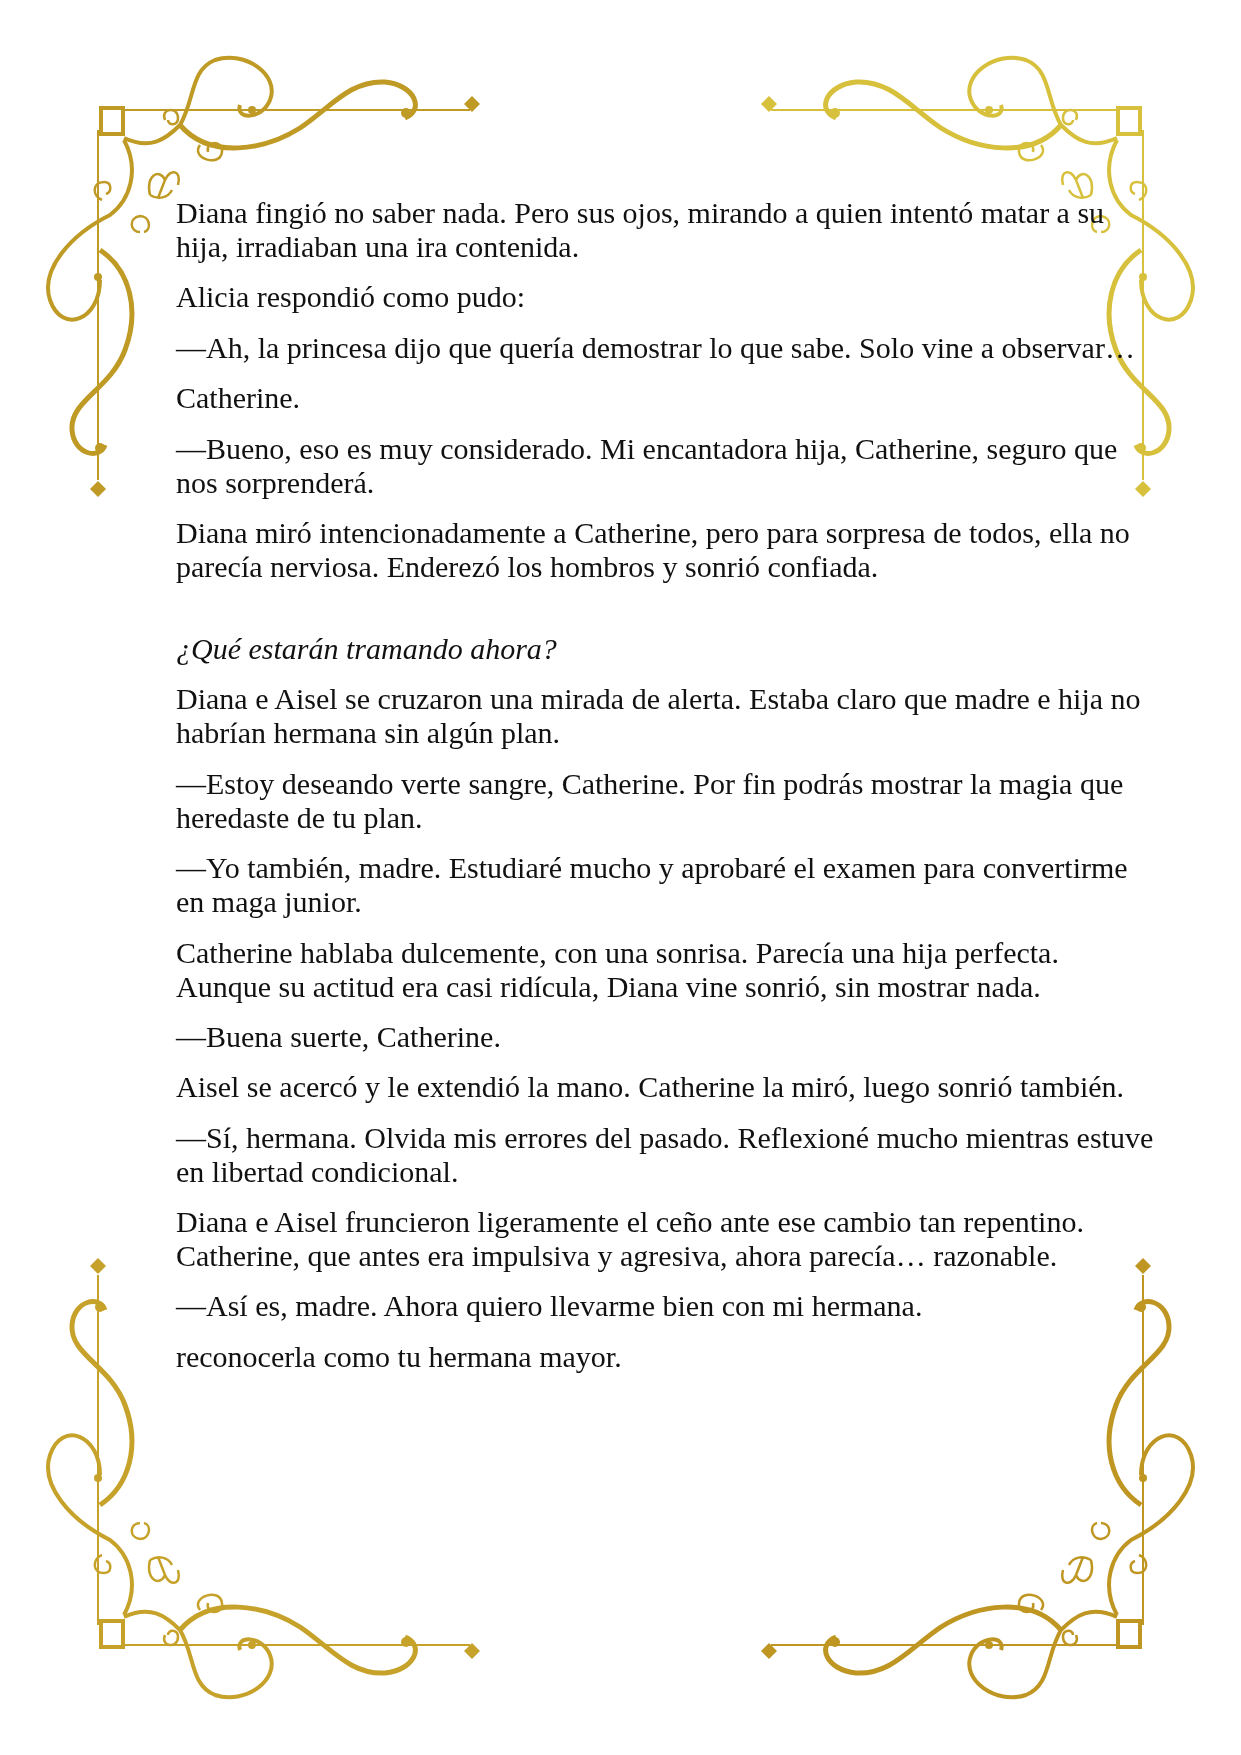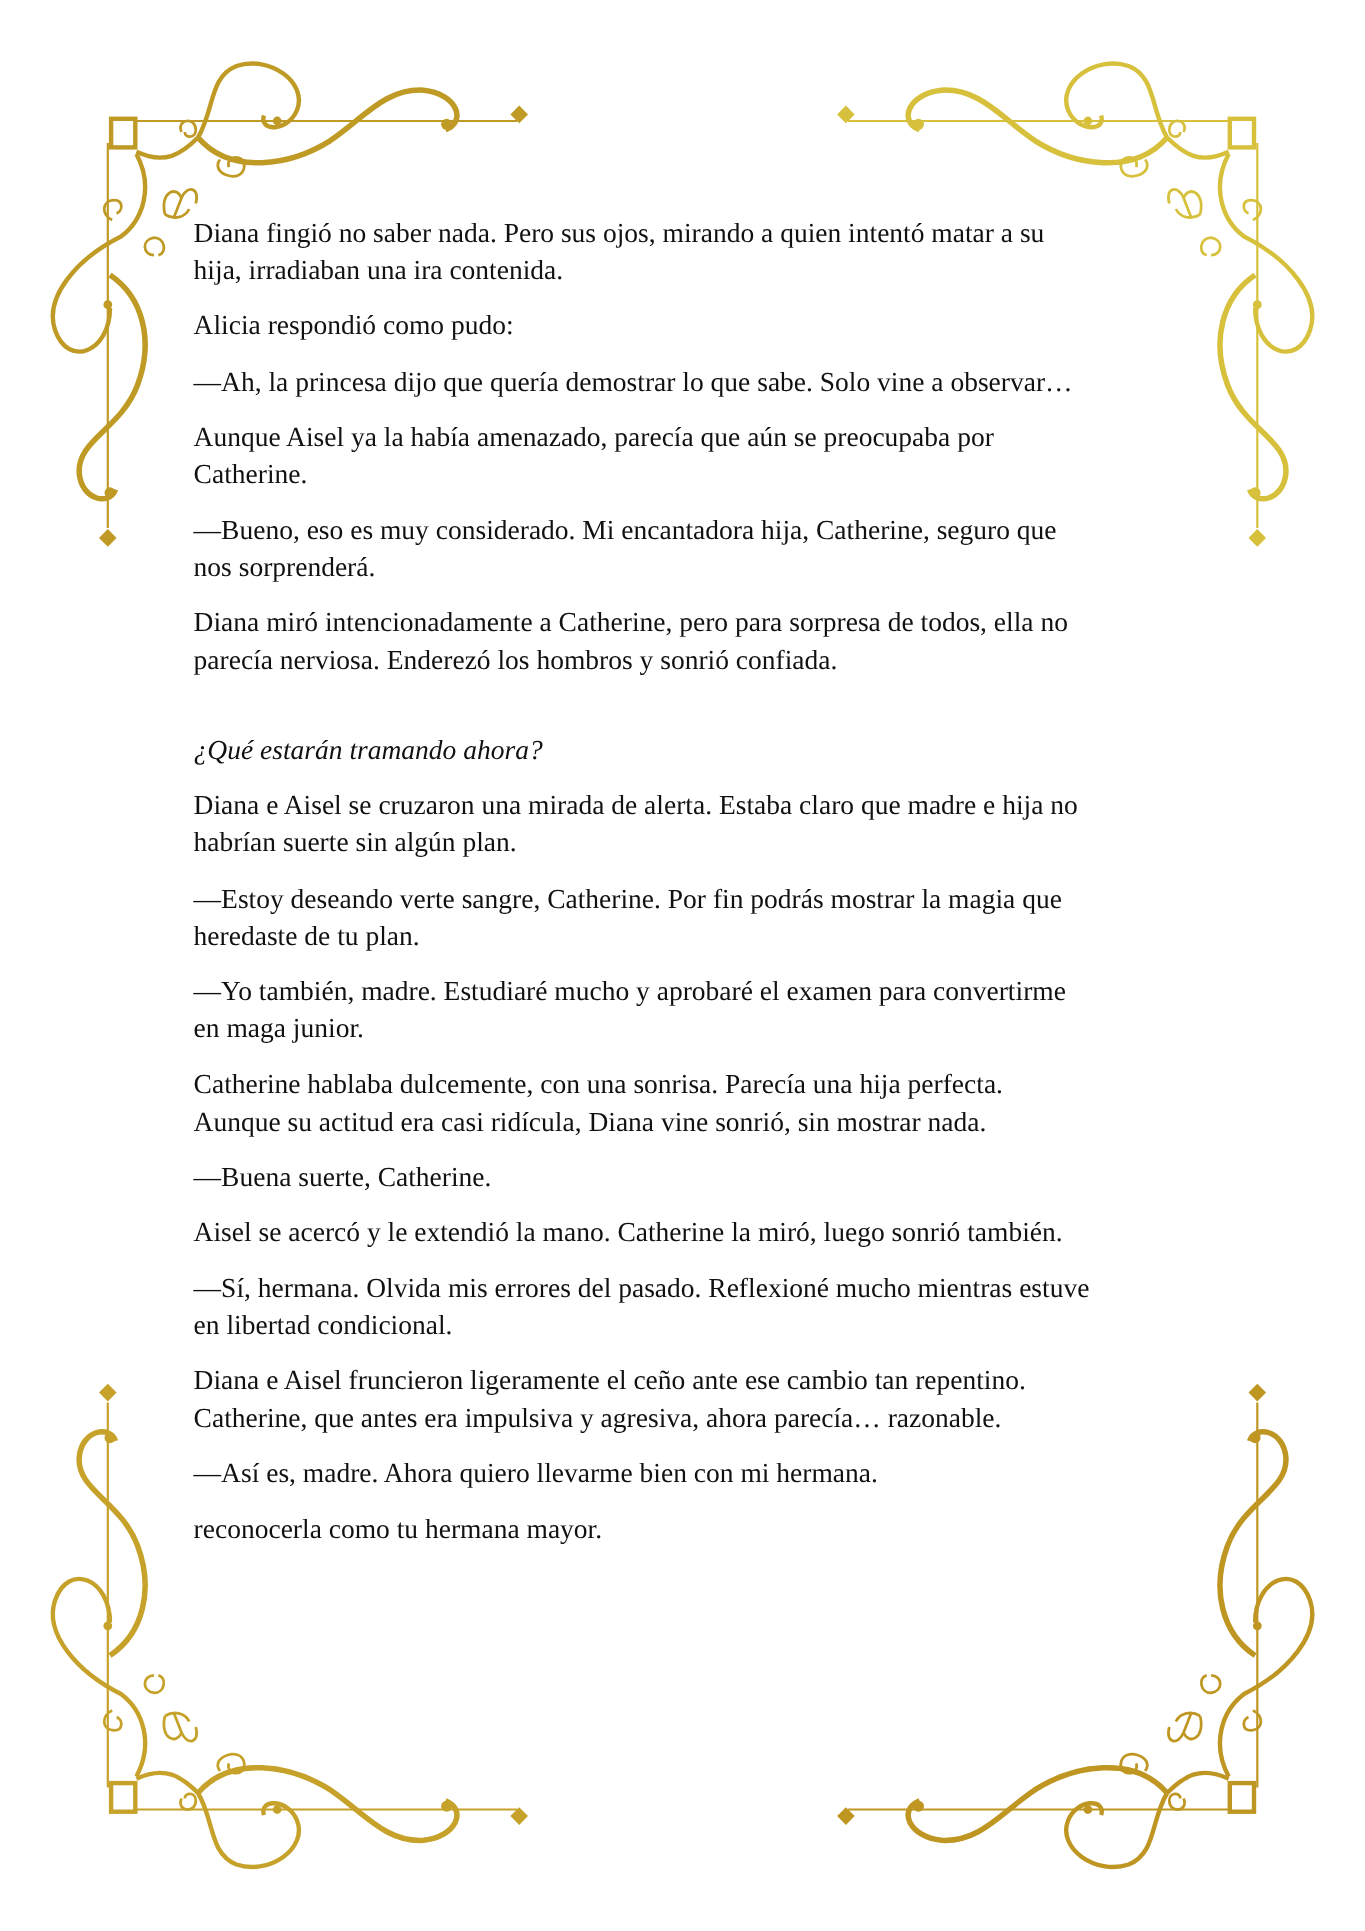--- a/index.html
+++ b/index.html
@@ -2,21 +2,21 @@
 <html><head>
 <meta charset="utf-8">
 <style>
   html, body { margin: 0; padding: 0; background: #ffffff; }
   body { width: 1241px; height: 1755px; position: relative; overflow: hidden; }
   .page { position: absolute; left: 0; top: 0; width: 1241px; height: 1755px; background: #fff; }
   svg.frame { position: absolute; left: 0; top: 0; width: 1241px; height: 1755px; }
   .text-block {
     position: absolute; left: 176px; top: 196px; width: 900px;
     font-family: "Liberation Serif", "DejaVu Serif", serif;
-    font-size: 25px; line-height: 34px; color: #111;
+    font-size: 30px; line-height: 34px; color: #111;
   }
   .para { margin: 0 0 16.4px 0; white-space: nowrap; }
   .para .line { display: block; }
   .para.italic { font-style: italic; margin-top: 48px; }
 </style>
 </head>
 <body>
 
 <div class="page">
 
@@ -100,37 +100,36 @@
       <span class="line">Diana fingió no saber nada. Pero sus ojos, mirando a quien intentó matar a su</span>
       <span class="line">hija, irradiaban una ira contenida.</span>
     </p>
     <p class="para">
       <span class="line">Alicia respondió como pudo:</span>
     </p>
     <p class="para">
       <span class="line">—Ah, la princesa dijo que quería demostrar lo que sabe. Solo vine a observar…</span>
     </p>
     <p class="para">
-      <span class="line">Aunque Aisel ya la había amenazado, parecía que aún se preocupaba por</span>
       <span class="line">Catherine.</span>
     </p>
     <p class="para">
       <span class="line">—Bueno, eso es muy considerado. Mi encantadora hija, Catherine, seguro que</span>
       <span class="line">nos sorprenderá.</span>
     </p>
     <p class="para">
       <span class="line">Diana miró intencionadamente a Catherine, pero para sorpresa de todos, ella no</span>
       <span class="line">parecía nerviosa. Enderezó los hombros y sonrió confiada.</span>
     </p>
     <p class="para italic">
       <span class="line">¿Qué estarán tramando ahora?</span>
     </p>
     <p class="para">
       <span class="line">Diana e Aisel se cruzaron una mirada de alerta. Estaba claro que madre e hija no</span>
-      <span class="line">habrían suerte sin algún plan.</span>
+      <span class="line">habrían hermana sin algún plan.</span>
     </p>
     <p class="para">
       <span class="line">—Estoy deseando verte sangre, Catherine. Por fin podrás mostrar la magia que</span>
       <span class="line">heredaste de tu plan.</span>
     </p>
     <p class="para">
       <span class="line">—Yo también, madre. Estudiaré mucho y aprobaré el examen para convertirme</span>
       <span class="line">en maga junior.</span>
     </p>
     <p class="para">

